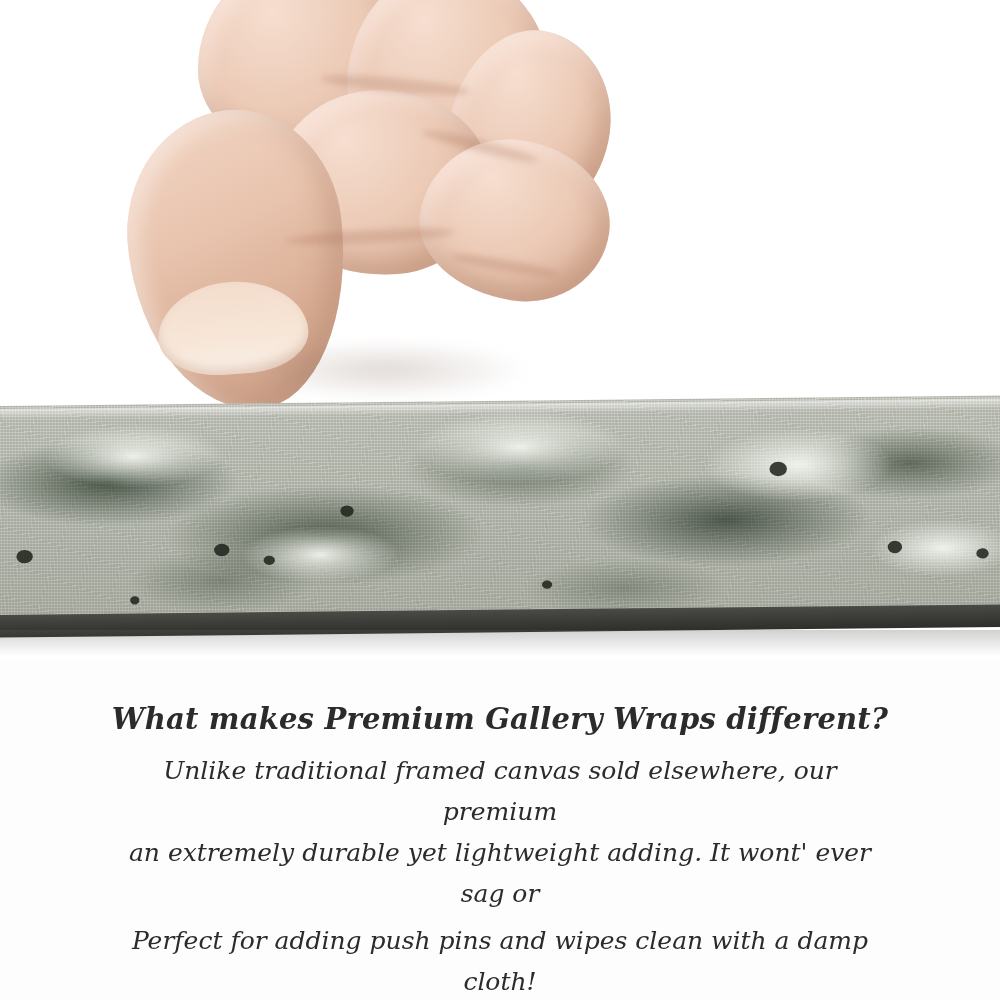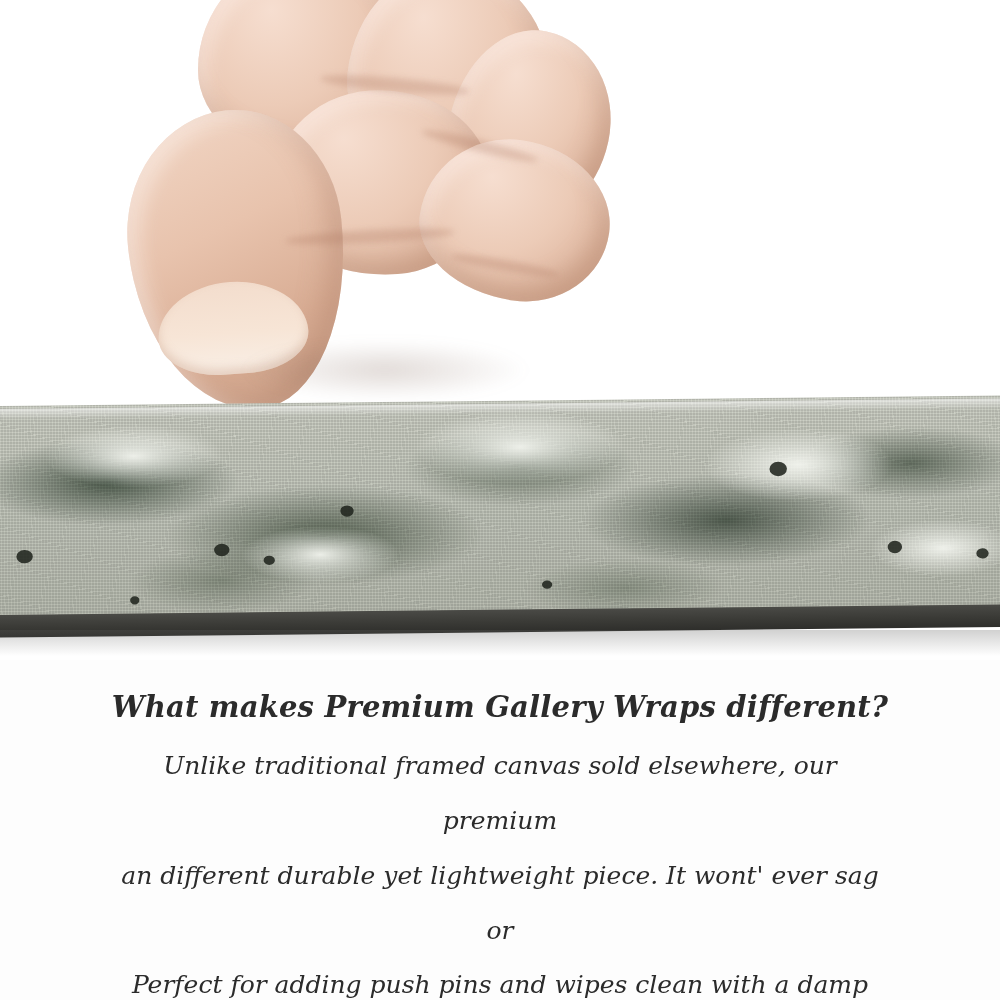--- a/index.html
+++ b/index.html
@@ -173,24 +173,25 @@
     text-align: center;
     font-family: "DejaVu Serif", serif;
     font-style: italic;
     color: #2b2b2b;
   }
   .caption-heading {
     font-size: 29px;
     font-weight: 700;
     letter-spacing: 0.2px;
     margin-bottom: 14px;
+    margin-top: 12px;
   }
   .caption-line {
     font-size: 25px;
-    line-height: 55px;
+    line-height: 41px;
     font-weight: 400;
   }
   .caption-body {
     padding: 0 120px;
   }
   .caption-final {
     margin-top: 6px;
     font-size: 25px;
     line-height: 41px;
   }
@@ -238,18 +239,18 @@
     </div>
     <div class="strip-toplight"></div>
     <div class="strip-lip"></div>
     <div class="strip-shadow"></div>
   </div>
 
   <div class="caption">
     <div class="caption-heading">What makes Premium Gallery Wraps different?</div>
     <div class="caption-body">
       <div class="caption-line">Unlike traditional framed canvas sold elsewhere, our premium</div>
-      <div class="caption-line">an different durable yet lightweight piece. It wont' ever sag or</div>
+      <div class="caption-line">an extremely durable yet lightweight adding. It wont' ever sag or</div>
       <div class="caption-final">Perfect for adding push pins and wipes clean with a damp cloth!</div>
     </div>
   </div>
 
 </div>
 
 </body></html>

